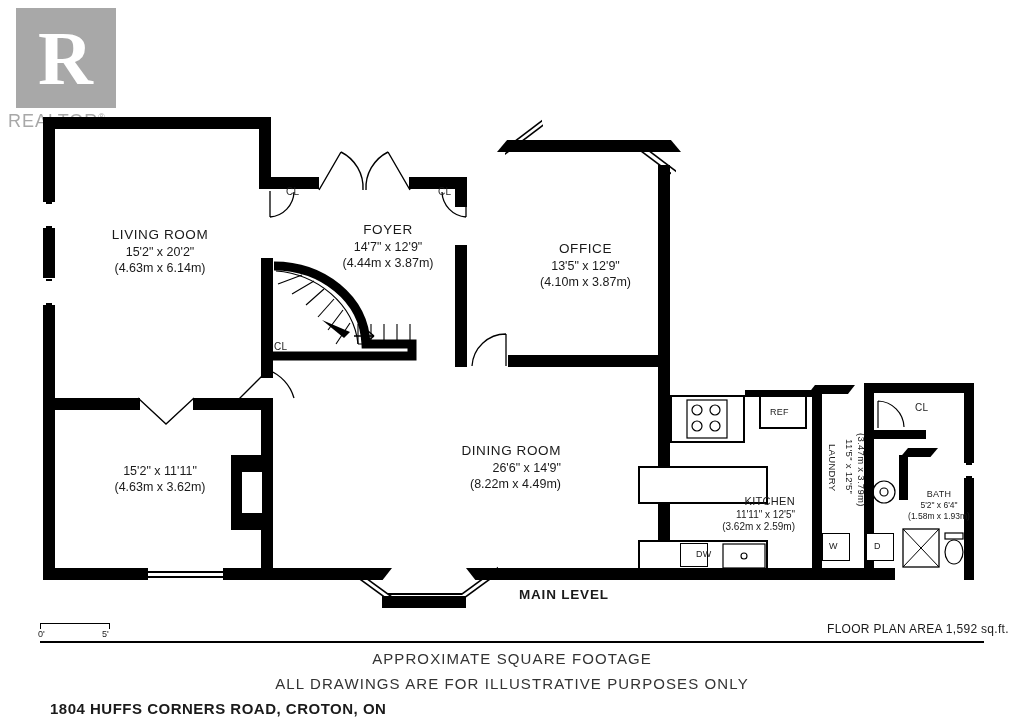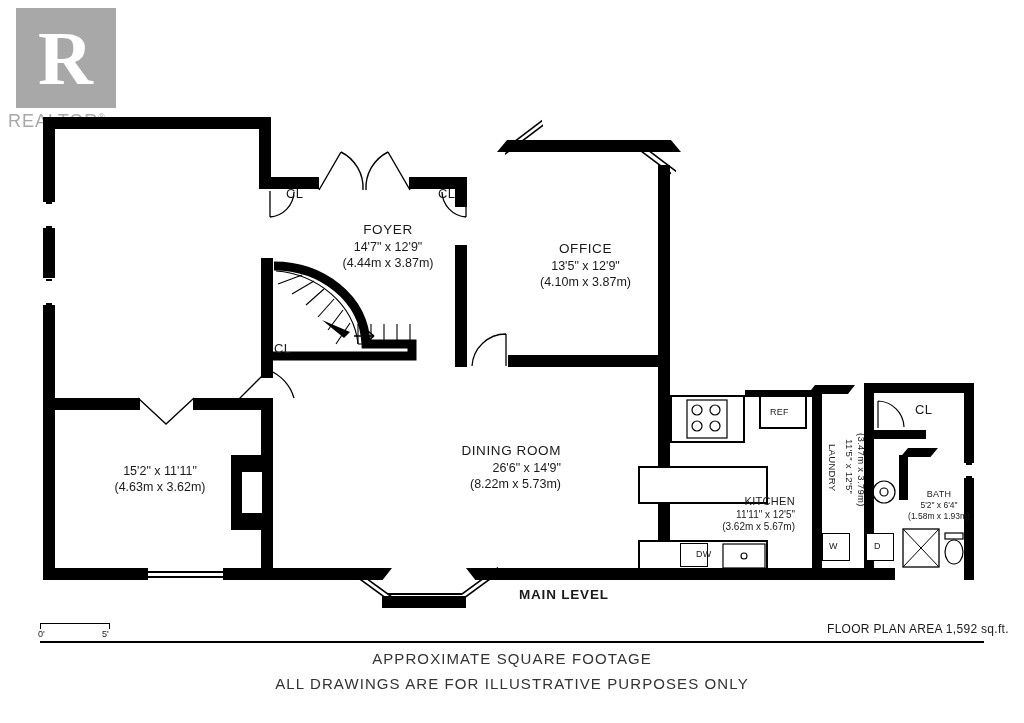--- a/index.html
+++ b/index.html
@@ -15,21 +15,21 @@
   #watermark .rglyph{position:absolute;left:30px;top:12px;font-size:76px;line-height:76px;color:#ffffff;font-family:"Liberation Serif", serif;font-weight:700;}
 
   
   .w{position:absolute;background:#000;}
   .thin{position:absolute;background:#000;}
   .room{position:absolute;text-align:center;line-height:1.30;}
   .room .nm{font-size:13.5px;letter-spacing:.6px;}
   .room .dim{font-size:12.5px;}
   .small{position:absolute;text-align:center;line-height:1.25;font-size:8.5px;}
   .small .nm{font-size:9px;letter-spacing:.3px;}
-  .tag{position:absolute;font-size:13px;letter-spacing:.3px;}
+  .tag{position:absolute;font-size:10px;letter-spacing:.3px;}
   .vtag{position:absolute;font-size:8.5px;letter-spacing:.3px;
         writing-mode:vertical-rl;text-align:center;line-height:1.3;}
   .box{position:absolute;border:2px solid #000;background:#fff;box-sizing:border-box;}
   .boxthin{position:absolute;border:1.5px solid #000;background:#fff;box-sizing:border-box;}
   .lbl{position:absolute;font-size:9px;letter-spacing:.3px;}
 
   
   .footline{position:absolute;background:#000;height:1.5px;}
   #main-level-label{position:absolute;font-size:13.5px;font-weight:700;letter-spacing:.8px;}
   #floor-area-label{position:absolute;font-size:12px;letter-spacing:.3px;}
@@ -208,20 +208,25 @@
   <svg style="position:absolute;left:902px;top:528px;width:38px;height:40px;">
     <rect x="1" y="1" width="36" height="38" fill="none" stroke="#000" stroke-width="1.3"></rect>
     <line x1="1" y1="1" x2="37" y2="39" stroke="#000" stroke-width="1"></line>
     <line x1="37" y1="1" x2="1" y2="39" stroke="#000" stroke-width="1"></line>
   </svg>
   <svg style="position:absolute;left:941px;top:532px;width:26px;height:36px;">
     <rect x="4" y="1" width="18" height="6" fill="none" stroke="#000" stroke-width="1.2"></rect>
     <ellipse cx="13" cy="20" rx="9" ry="12" fill="none" stroke="#000" stroke-width="1.2"></ellipse>
   </svg>
 
+  <div class="room" style="left:45px;top:226px;width:230px;">
+    <div class="nm">LIVING ROOM</div>
+    <div class="dim">15'2" x 20'2"</div>
+    <div class="dim">(4.63m x 6.14m)</div>
+  </div>
 
   <div class="room" style="left:278px;top:221px;width:220px;">
     <div class="nm">FOYER</div>
     <div class="dim">14'7" x 12'9"</div>
     <div class="dim">(4.44m x 3.87m)</div>
   </div>
 
   <div class="room" style="left:478px;top:240px;width:215px;">
     <div class="nm">OFFICE</div>
     <div class="dim">13'5" x 12'9"</div>
@@ -229,27 +234,27 @@
   </div>
 
   <div class="room" style="left:45px;top:463px;width:230px;">
     <div class="dim">15'2" x 11'11"</div>
     <div class="dim">(4.63m x 3.62m)</div>
   </div>
 
   <div class="room" style="left:333px;top:442px;width:228px;text-align:right;">
     <div class="nm">DINING ROOM</div>
     <div class="dim">26'6" x 14'9"</div>
-    <div class="dim">(8.22m x 5.73m)</div>
+    <div class="dim">(8.22m x 4.49m)</div>
   </div>
 
   <div class="small" style="left:655px;top:495px;width:140px;text-align:right;">
     <div class="nm" style="font-size:11px;">KITCHEN</div>
     <div style="font-size:10px;">11'11" x 12'5"</div>
-    <div style="font-size:10px;">(3.62m x 5.67m)</div>
+    <div style="font-size:10px;">(3.62m x 2.59m)</div>
   </div>
 
   <div class="vtag" style="left:826px;top:410px;height:115px;">
     <span style="font-size:9.5px;">LAUNDRY</span>
   </div>
   <div class="vtag" style="left:843px;top:412px;height:110px;">
     <span style="font-size:9.5px;">11'5" x 12'5"</span>
   </div>
   <div class="vtag" style="left:855px;top:412px;height:115px;">
     <span style="font-size:9.5px;">(3.47m x 3.79m)</span>
@@ -268,14 +273,15 @@
     <div class="bar"></div>
     <div class="t0">0'</div>
     <div class="t5">5'</div>
   </div>
 
   <div class="footline" style="left:40px;top:641px;width:944px;"></div>
 
   <div class="footer-txt" style="left:0;top:650px;">APPROXIMATE SQUARE FOOTAGE</div>
   <div class="footer-txt" style="left:0;top:675px;">ALL DRAWINGS ARE FOR ILLUSTRATIVE PURPOSES ONLY</div>
 
+  <div id="address-label" style="left:50px;top:700px;">1804 HUFFS CORNERS ROAD, CROTON, ON</div>
 
 </div>
 
 </body></html>

